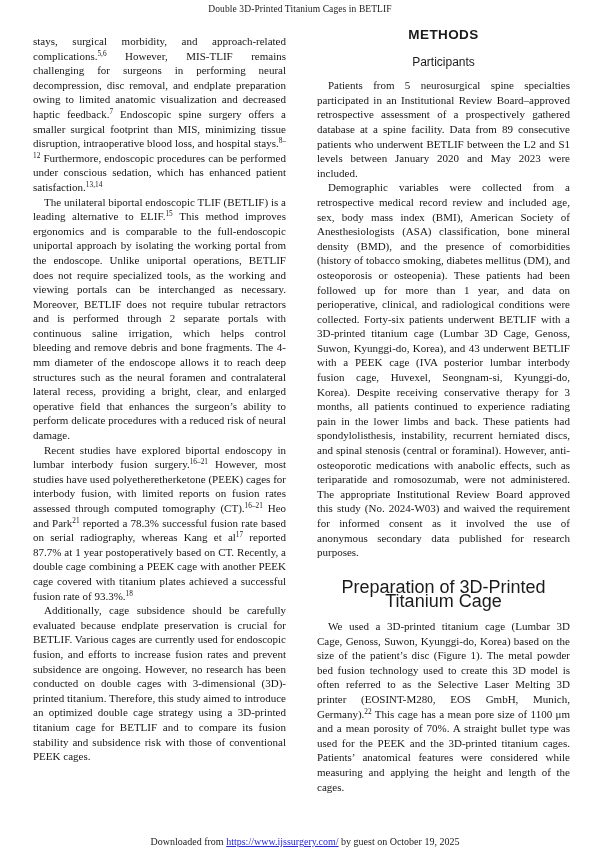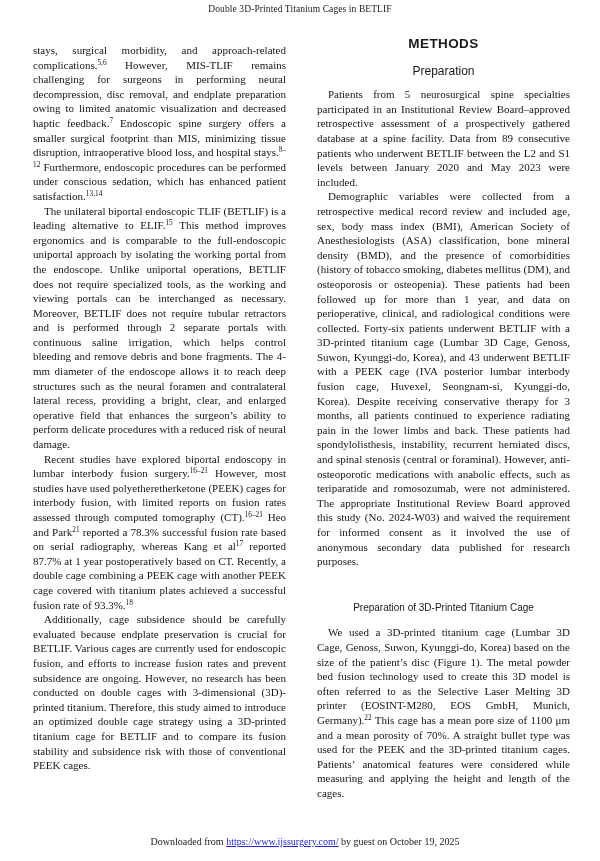--- a/index.html
+++ b/index.html
@@ -21,21 +21,21 @@
     top: 4px;
     left: 0;
     right: 0;
     text-align: center;
     font-size: 9.5px;
     letter-spacing: 0.1px;
     color: #1a1a1a;
   }
   .columns {
     position: absolute;
-    top: 37px;
+    top: 28px;
     left: 33px;
     width: 537px;
     display: flex;
     gap: 31px;
   }
   .col {
     width: 262px;
     font-size: 11px;
     line-height: 14.6px;
     text-align: justify;
@@ -66,23 +66,23 @@
   }
   .h-sub {
     font-family: "Liberation Sans", sans-serif;
     font-weight: 400;
     font-size: 12px;
     text-align: center;
     margin: 0 0 9px 0;
     color: #1a1a1a;
   }
   .h-sub.prep {
-    margin-top: 32px;
+    margin-top: 20px;
     margin-bottom: 10px;
-    font-size: 10px;
+    font-size: 18px;
   }
   .footer-download {
     position: absolute;
     top: 836px;
     left: 10px;
     right: 0;
     text-align: center;
     font-size: 10px;
     color: #1a1a1a;
   }
@@ -117,21 +117,21 @@
 
     <div class="col col-left">
         <p class="noindent">stays, surgical morbidity, and approach-related complications.<sup>5,6</sup> However, MIS-TLIF remains challenging for surgeons in performing neural decompression, disc removal, and endplate preparation owing to limited anatomic visualization and decreased haptic feedback.<sup>7</sup> Endoscopic spine surgery offers a smaller surgical footprint than MIS, minimizing tissue disruption, intraoperative blood loss, and hospital stays.<sup>8–12</sup> Furthermore, endoscopic procedures can be performed under conscious sedation, which has enhanced patient satisfaction.<sup>13,14</sup></p>
         <p>The unilateral biportal endoscopic TLIF (BETLIF) is a leading alternative to ELIF.<sup>15</sup> This method improves ergonomics and is comparable to the full-endoscopic uniportal approach by isolating the working portal from the endoscope. Unlike uniportal operations, BETLIF does not require specialized tools, as the working and viewing portals can be interchanged as necessary. Moreover, BETLIF does not require tubular retractors and is performed through 2 separate portals with continuous saline irrigation, which helps control bleeding and remove debris and bone fragments. The 4-mm diameter of the endoscope allows it to reach deep structures such as the neural foramen and contralateral lateral recess, providing a bright, clear, and enlarged operative field that enhances the surgeon’s ability to perform delicate procedures with a reduced risk of neural damage.</p>
         <p>Recent studies have explored biportal endoscopy in lumbar interbody fusion surgery.<sup>16–21</sup> However, most studies have used polyetheretherketone (PEEK) cages for interbody fusion, with limited reports on fusion rates assessed through computed tomography (CT).<sup>16–21</sup> Heo and Park<sup>21</sup> reported a 78.3% successful fusion rate based on serial radiography, whereas Kang et al<sup>17</sup> reported 87.7% at 1 year postoperatively based on CT. Recently, a double cage combining a PEEK cage with another PEEK cage covered with titanium plates achieved a successful fusion rate of 93.3%.<sup>18</sup></p>
         <p>Additionally, cage subsidence should be carefully evaluated because endplate preservation is crucial for BETLIF. Various cages are currently used for endoscopic fusion, and efforts to increase fusion rates and prevent subsidence are ongoing. However, no research has been conducted on double cages with 3-dimensional (3D)-printed titanium. Therefore, this study aimed to introduce an optimized double cage strategy using a 3D-printed titanium cage for BETLIF and to compare its fusion stability and subsidence risk with those of conventional PEEK cages.</p>
       </div>
 
     <div class="col col-right">
       <div class="h-section">METHODS</div>
-      <div class="h-sub">Preparation</div>
+      <div class="h-sub">Participants</div>
       <div>
           <p>Patients from 5 neurosurgical spine specialties participated in an Institutional Review Board–approved retrospective assessment of a prospectively gathered database at a spine facility. Data from 89 consecutive patients who underwent BETLIF between the L2 and S1 levels between January 2020 and May 2023 were included.</p>
           <p>Demographic variables were collected from a retrospective medical record review and included age, sex, body mass index (BMI), American Society of Anesthesiologists (ASA) classification, bone mineral density (BMD), and the presence of comorbidities (history of tobacco smoking, diabetes mellitus (DM), and osteoporosis or osteopenia). These patients had been followed up for more than 1 year, and data on perioperative, clinical, and radiological conditions were collected. Forty-six patients underwent BETLIF with a 3D-printed titanium cage (Lumbar 3D Cage, Genoss, Suwon, Kyunggi-do, Korea), and 43 underwent BETLIF with a PEEK cage (IVA posterior lumbar interbody fusion cage, Huvexel, Seongnam-si, Kyunggi-do, Korea). Despite receiving conservative therapy for 3 months, all patients continued to experience radiating pain in the lower limbs and back. These patients had spondylolisthesis, instability, recurrent herniated discs, and spinal stenosis (central or foraminal). However, anti-osteoporotic medications with anabolic effects, such as teriparatide and romosozumab, were not administered. The appropriate Institutional Review Board approved this study (No. 2024-W03) and waived the requirement for informed consent as it involved the use of anonymous secondary data published for research purposes.</p>
         </div>
       <div class="h-sub prep">Preparation of 3D-Printed Titanium Cage</div>
       <div>
           <p>We used a 3D-printed titanium cage (Lumbar 3D Cage, Genoss, Suwon, Kyunggi-do, Korea) based on the size of the patient’s disc (Figure 1). The metal powder bed fusion technology used to create this 3D model is often referred to as the Selective Laser Melting 3D printer (EOSINT-M280, EOS GmbH, Munich, Germany).<sup>22</sup> This cage has a mean pore size of 1100 μm and a mean porosity of 70%. A straight bullet type was used for the PEEK and the 3D-printed titanium cages. Patients’ anatomical features were considered while measuring and applying the height and length of the cages.</p>
         </div>
     </div>
 

